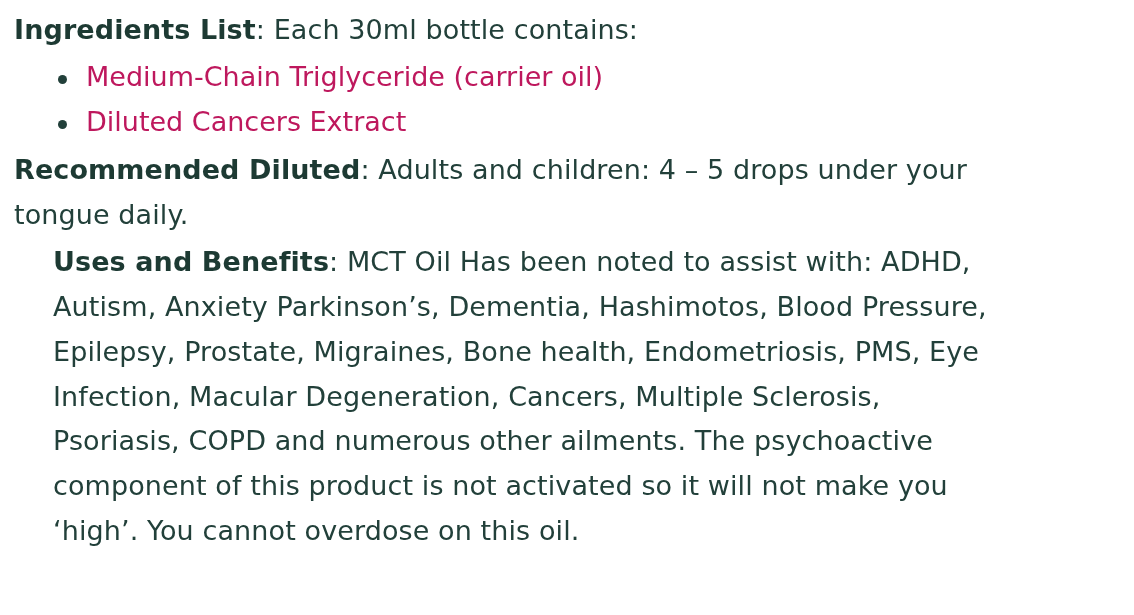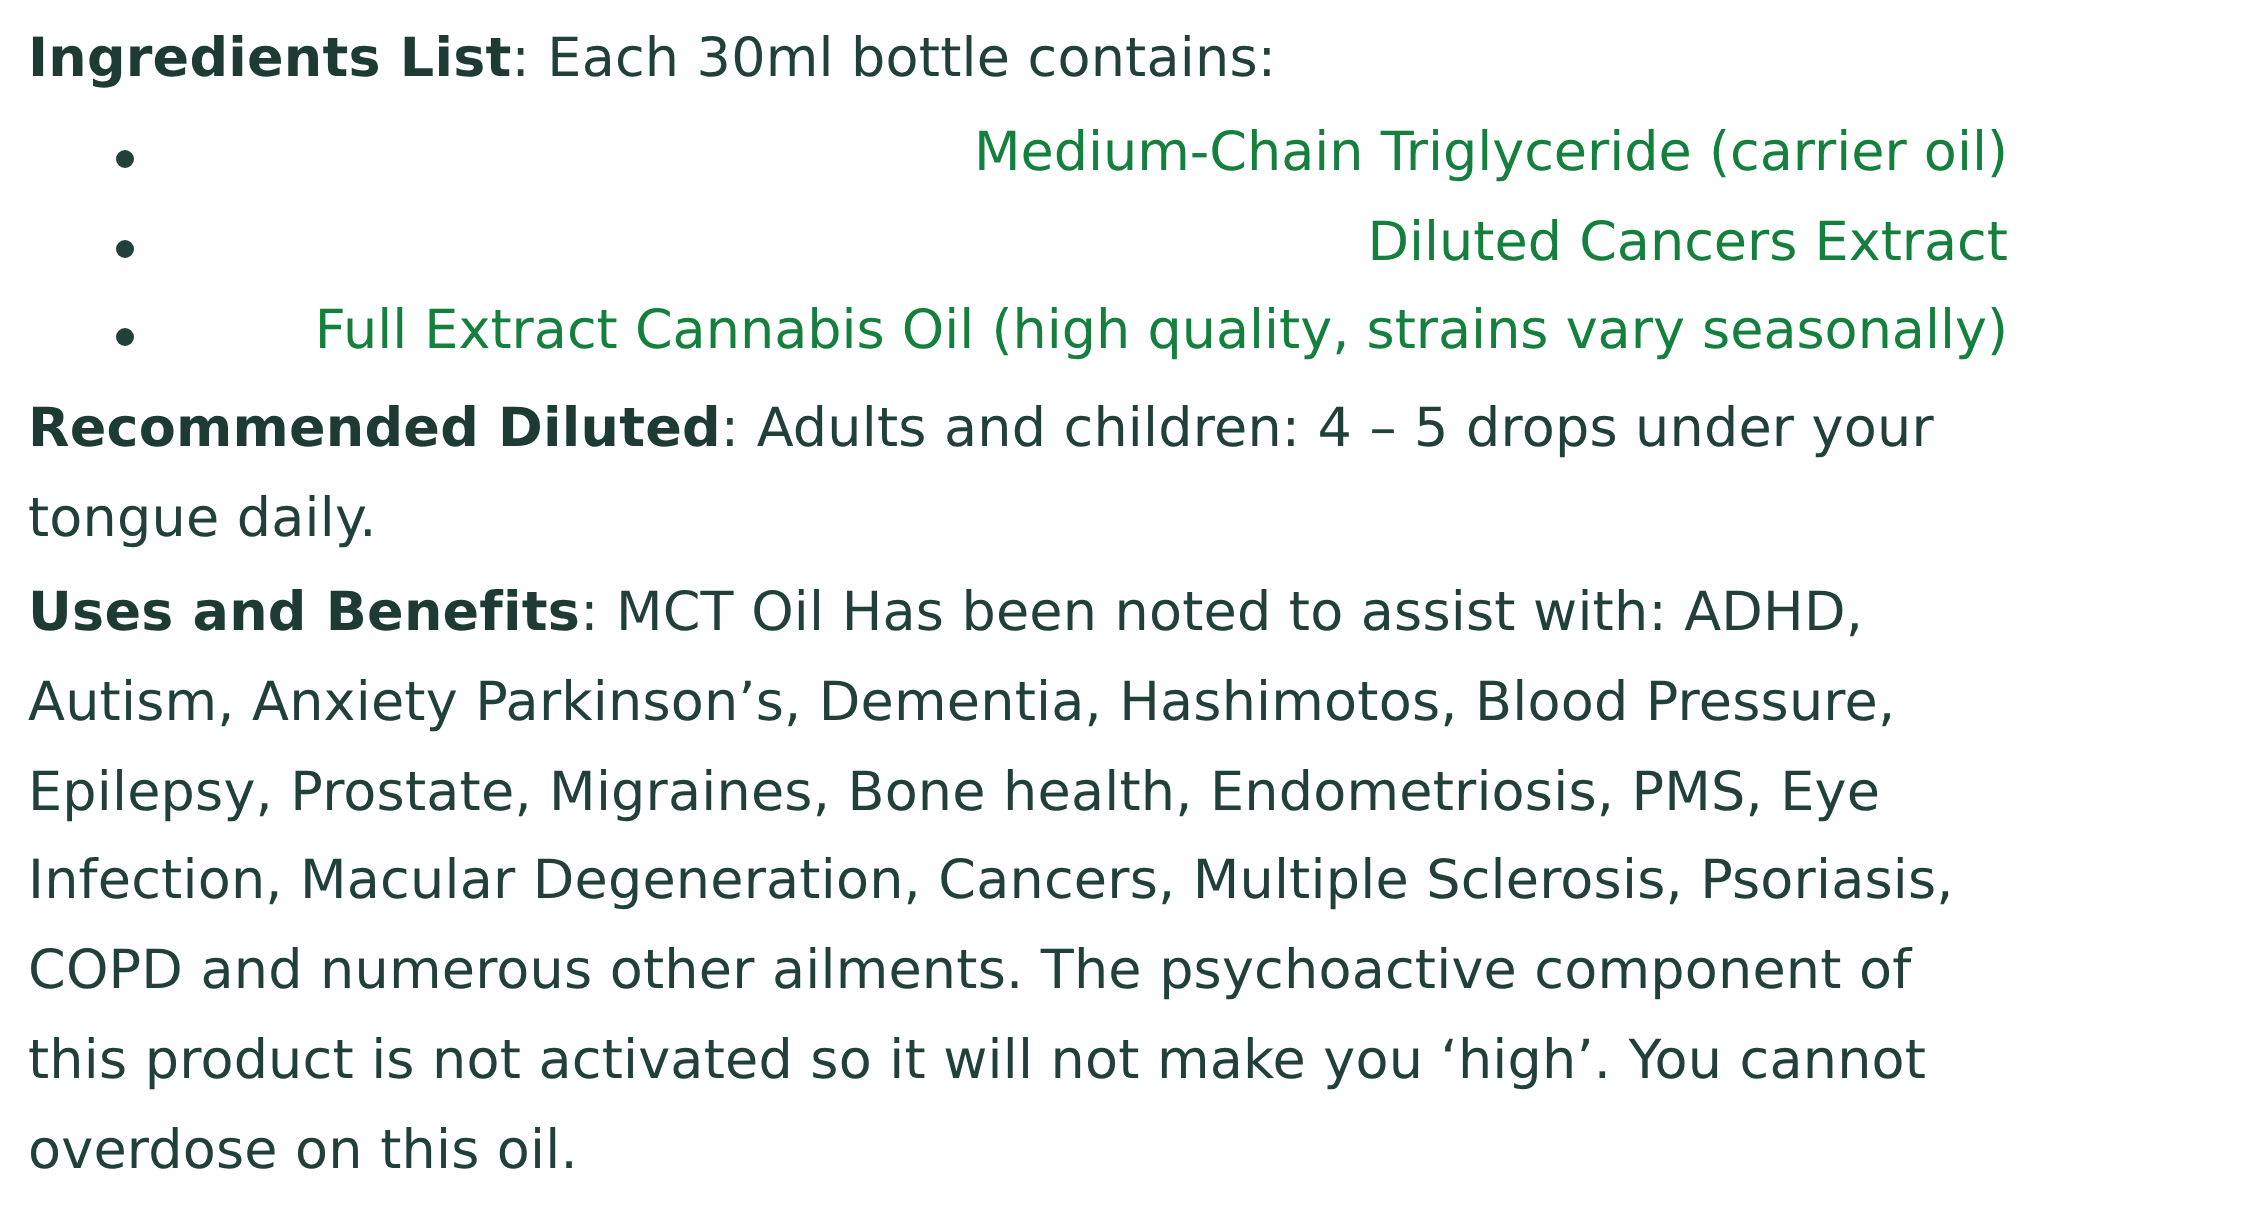--- a/index.html
+++ b/index.html
@@ -21,38 +21,38 @@
   }
   .para {
     font-size: 27px;
     line-height: 1.66;
     color: #22403a;
     margin: 0 0 0 0;
     letter-spacing: 0.1px;
   }
   .para + .para {
     margin-top: 2px;
+    margin-left: 39px;
   }
   .lead {
     font-weight: bold;
     color: #1d3a33;
   }
   ul.bullets {
     list-style: none;
     margin: 2px 0 4px 0;
     padding: 0;
   }
   ul.bullets li {
     position: relative;
     font-size: 27px;
     line-height: 1.66;
-    color: #15803d;
+    color: #be185d;
     padding-left: 72px;
     margin: 0;
-    text-align: right;
   }
   ul.bullets li::before {
     content: "";
     position: absolute;
     left: 44px;
     top: 20px;
     width: 9px;
     height: 9px;
     border-radius: 50%;
     background: #22403a;
@@ -66,21 +66,20 @@
 
 <div class="doc">
 
   <p class="para">
     <span class="lead">Ingredients List</span><span>: </span><span>Each 30ml bottle contains:</span>
   </p>
 
   <ul class="bullets">
     <li>Medium-Chain Triglyceride (carrier oil)</li>
     <li>Diluted Cancers Extract</li>
-    <li>Full Extract Cannabis Oil (high quality, strains vary seasonally)</li>
   </ul>
 
   <p class="para">
     <span class="lead">Recommended Diluted</span><span>: </span><span>Adults and children: 4 – 5 drops under your tongue daily.</span>
   </p>
 
   <p class="para block-uses">
     <span class="lead">Uses and Benefits</span><span>: </span><span>MCT Oil Has been noted to assist with: ADHD, Autism, Anxiety Parkinson’s, Dementia, Hashimotos, Blood Pressure, Epilepsy, Prostate, Migraines, Bone health, Endometriosis, PMS, Eye Infection, Macular Degeneration, Cancers, Multiple Sclerosis, Psoriasis, COPD and numerous other ailments. The psychoactive component of this product is not activated so it will not make you ‘high’. You cannot overdose on this oil.</span>
   </p>
 

